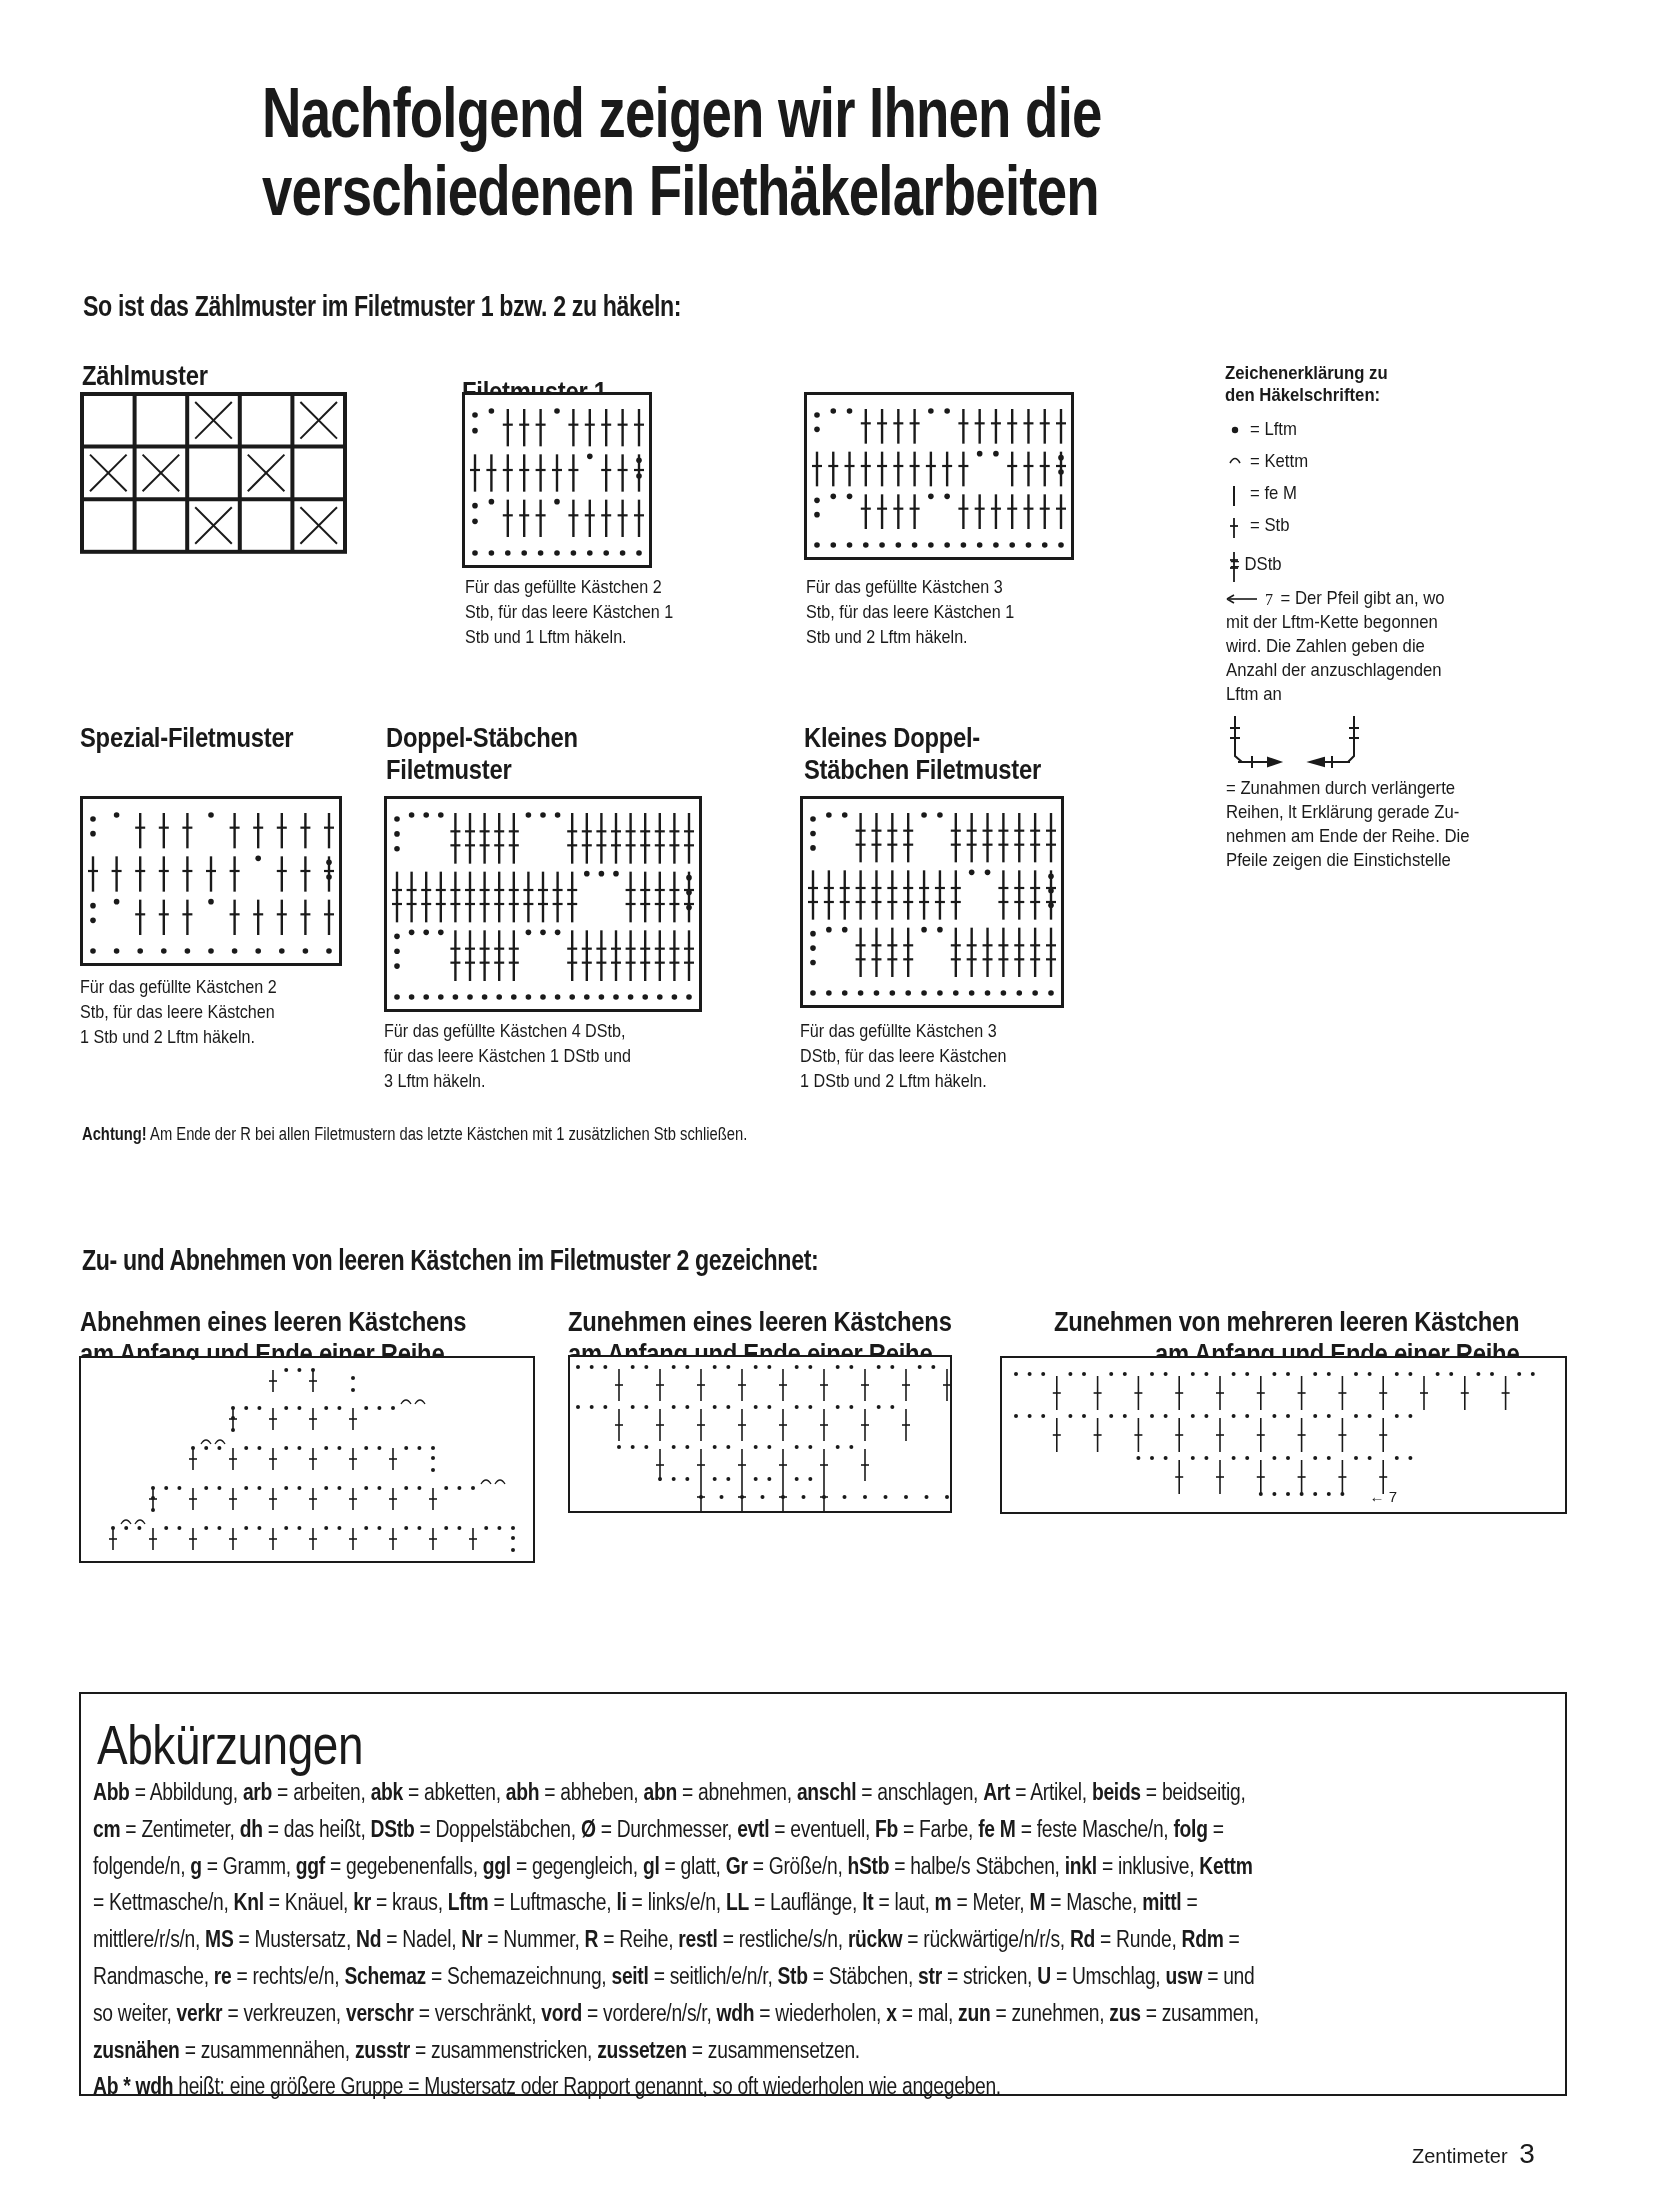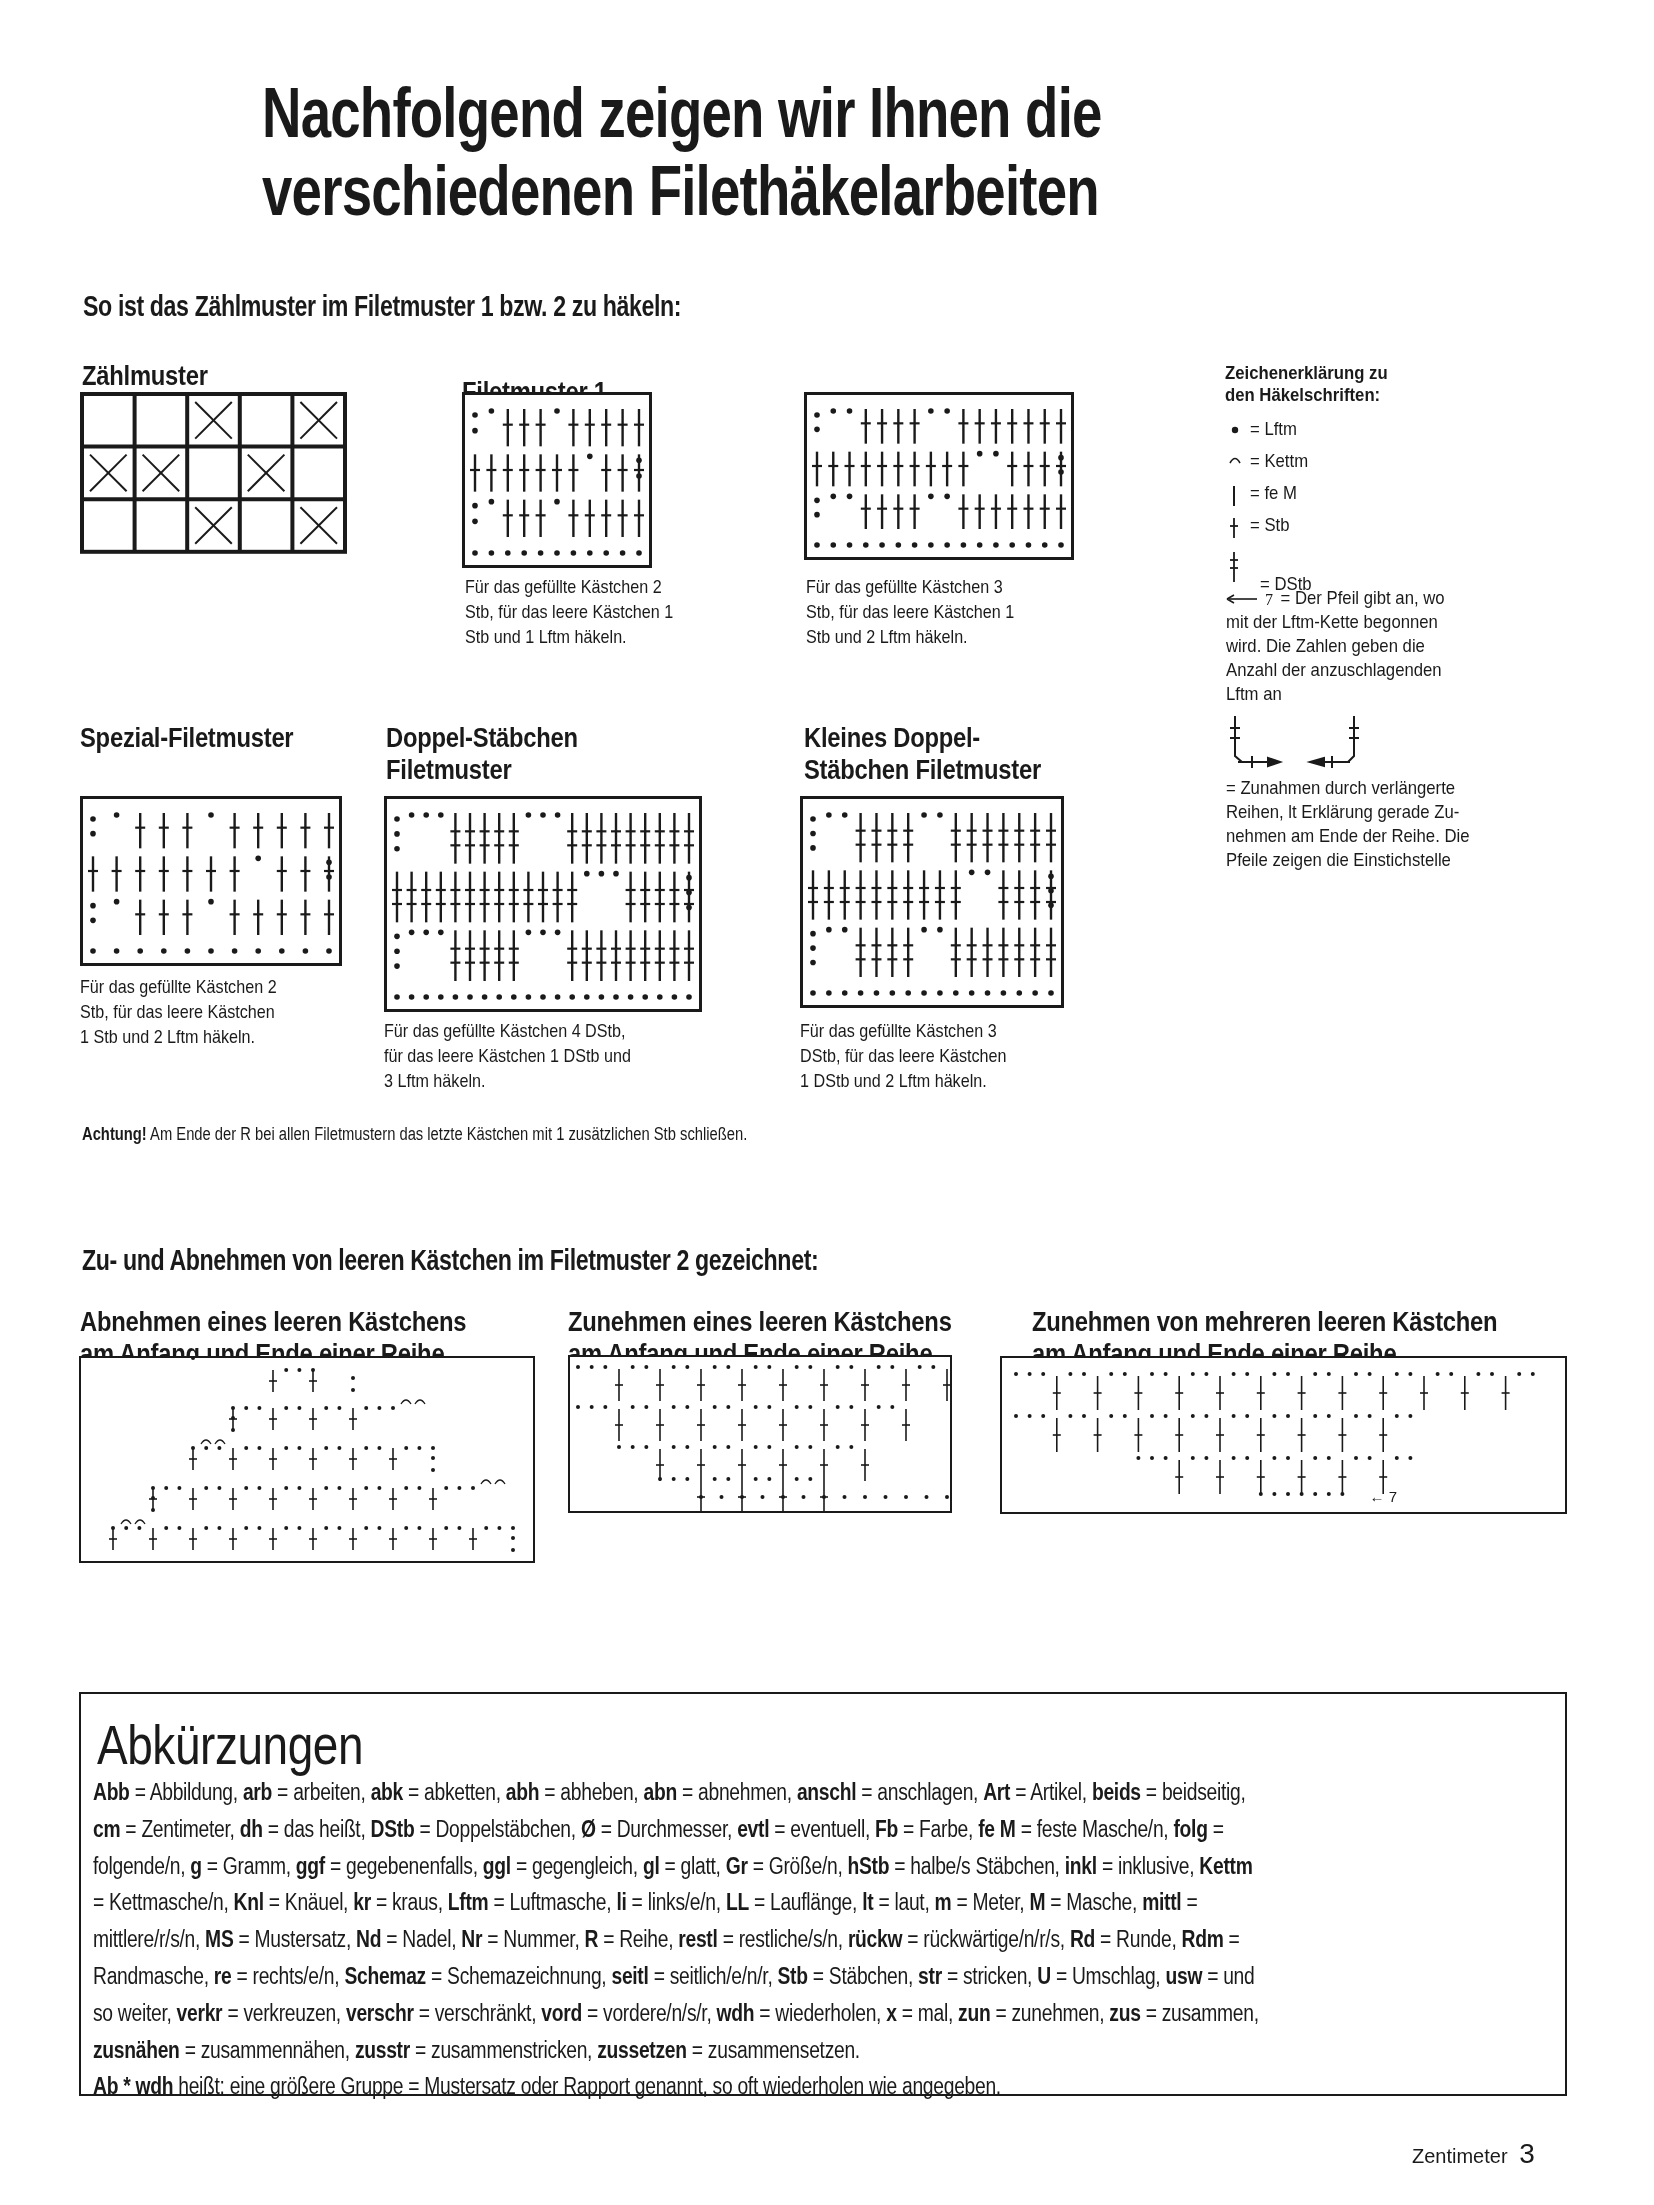--- a/index.html
+++ b/index.html
@@ -423,21 +423,21 @@
   <g>
     <line x1="9" y1="142" x2="9" y2="172" stroke="#1a1a1a" stroke-width="1.8"></line>
     <line x1="5" y1="150" x2="13" y2="150" stroke="#1a1a1a" stroke-width="1.8"></line>
     <line x1="5" y1="158" x2="13" y2="158" stroke="#1a1a1a" stroke-width="1.8"></line>
   </g>
 </svg>
 <div class="legend-row" style="left:1250px;top:418px;"><span class="cond" style="transform:scaleX(0.88);">= Lftm</span></div>
 <div class="legend-row" style="left:1250px;top:450px;"><span class="cond" style="transform:scaleX(0.88);">= Kettm</span></div>
 <div class="legend-row" style="left:1250px;top:482px;"><span class="cond" style="transform:scaleX(0.88);">= fe M</span></div>
 <div class="legend-row" style="left:1250px;top:514px;"><span class="cond" style="transform:scaleX(0.88);">= Stb</span></div>
-<div class="legend-row" style="left:1260px;top:553px;margin-top:20px;"><span class="cond" style="transform:scaleX(0.88);">= DStb</span></div>
+<div class="legend-row" style="left:1230px;top:553px;"><span class="cond" style="transform:scaleX(0.88);">= DStb</span></div>
 
 <svg style="left:1225px;top:588px;" width="60" height="22">
   <line x1="4" y1="11" x2="32" y2="11" stroke="#1a1a1a" stroke-width="1.6"></line>
   <path d="M2 11 L9 7 M2 11 L9 15" stroke="#1a1a1a" stroke-width="1.6" fill="none"></path>
   <text x="40" y="17" font-size="16" font-family="Liberation Serif, serif" fill="#1a1a1a">7</text>
 </svg>
 <div class="abs" style="left:1226px;top:586px;font-size:19px;line-height:24px;">
   <span class="cond" style="transform:scaleX(0.88);">
     <span style="padding-left:62px;">= Der Pfeil gibt an, wo</span><br>
     <span>mit der Lftm-Kette begonnen</span><br>
@@ -1550,21 +1550,21 @@
       </g>
       <circle cx="226.66666666666666" cy="122" r="2" fill="#1a1a1a"></circle>
       <circle cx="240.33333333333334" cy="122" r="2" fill="#1a1a1a"></circle>
       <g>
         <line x1="254" y1="124" x2="254" y2="156" stroke="#1a1a1a" stroke-width="1.6"></line>
         <line x1="250" y1="140" x2="258" y2="140" stroke="#1a1a1a" stroke-width="1.6"></line>
       </g>
     </svg>
   </div>
 
-<div class="abs h3" style="left:1032px;top:1306px;">
+<div class="abs h3" style="left:1054px;top:1306px;text-align:right;">
   <span class="cond" style="transform:scaleX(0.85);">
     <span>Zunehmen von mehreren leeren Kästchen</span><br>
     <span>am Anfang und Ende einer Reihe</span>
   </span>
 </div>
 <div class="box thin" id="sbox-2" style="left:1000px;top:1356px;width:567px;height:158px;">
     <svg width="563" height="154" style="left:0;top:0;">
       <circle cx="14" cy="16" r="2" fill="#1a1a1a"></circle>
       <circle cx="27.6" cy="16" r="2" fill="#1a1a1a"></circle>
       <circle cx="41.2" cy="16" r="2" fill="#1a1a1a"></circle>

